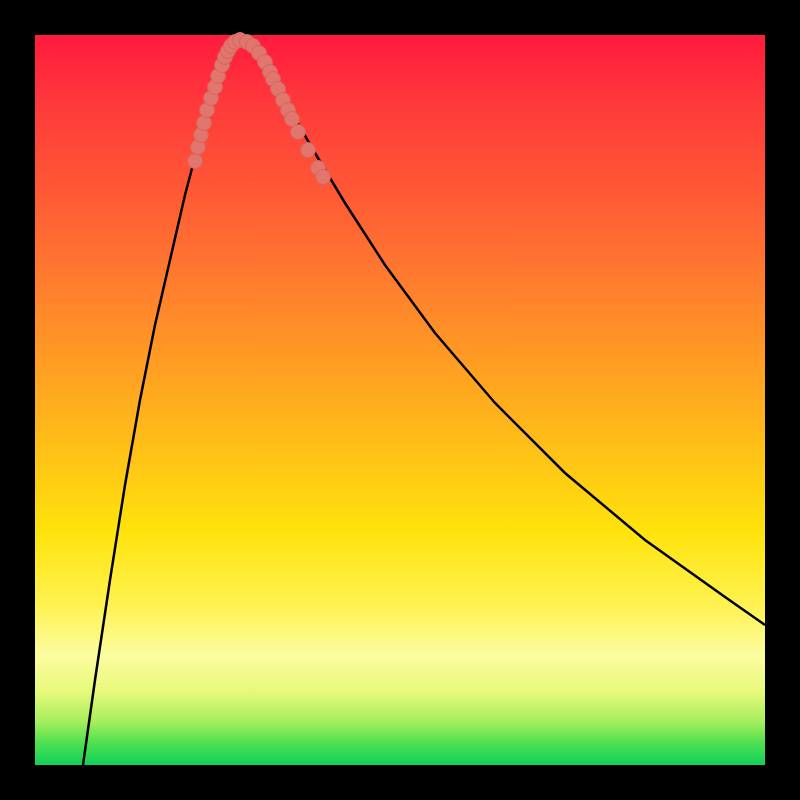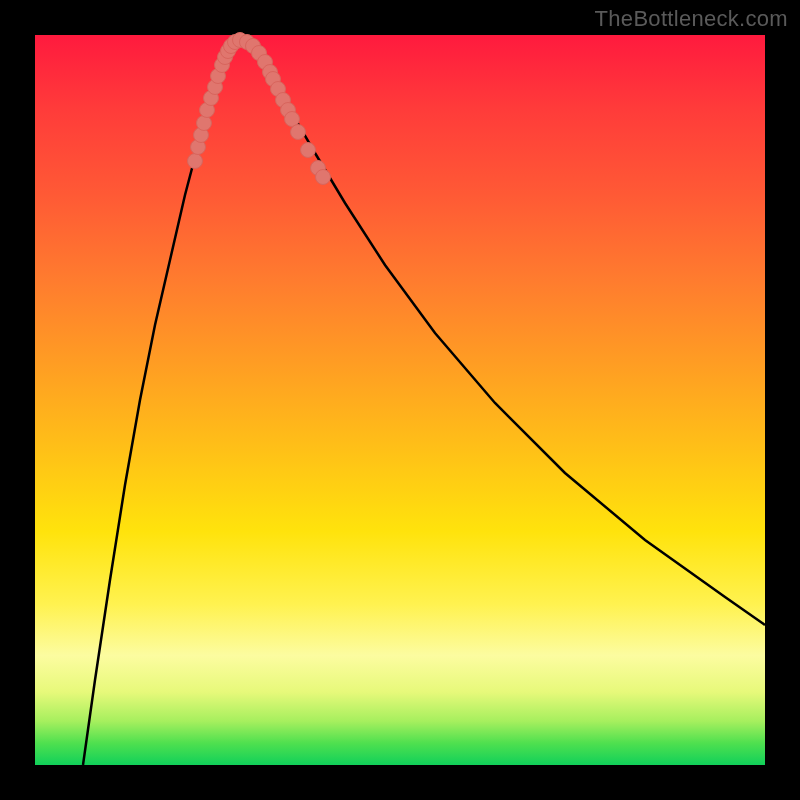--- a/index.html
+++ b/index.html
@@ -57,21 +57,20 @@
     top: 0;
     width: 730px;
     height: 730px;
     overflow: visible;
   }
 </style>
 </head>
 <body>
 
 <div class="frame">
-  <div class="watermark">TheBottleneck.com</div>
   <div class="plot-area">
     <svg class="curve" viewBox="0 0 730 730" preserveAspectRatio="none">
       <path id="curve-left" fill="none" stroke-width="2.5" d="M48.0 730.0 L60.0 645.0 L75.0 545.0 L90.0 450.0 L105.0 365.0 L120.0 290.0 L135.0 225.0 L150.0 160.0 L160.0 122.0 L170.0 85.0 L178.0 58.0 L185.0 38.0 L190.0 26.0 L194.0 18.0 L198.0 12.0 L202.0 8.0 L207.0 5.0" stroke="#000000"></path>
       <path id="curve-right" fill="none" stroke-width="2.5" d="M207.0 5.0 L215.0 12.0 L225.0 24.0 L240.0 48.0 L258.0 80.0 L280.0 118.0 L310.0 168.0 L350.0 230.0 L400.0 298.0 L460.0 368.0 L530.0 438.0 L610.0 505.0 L690.0 562.0 L730.0 590.0" stroke="#000000"></path>
       <g id="markers">
           <circle cx="160" cy="126" r="7.5" fill="#e0766e" stroke="#d8655d" stroke-width="1"></circle>
           <circle cx="163" cy="112" r="7.5" fill="#e0766e" stroke="#d8655d" stroke-width="1"></circle>
           <circle cx="166" cy="100" r="7.5" fill="#e0766e" stroke="#d8655d" stroke-width="1"></circle>
           <circle cx="169" cy="88" r="7.5" fill="#e0766e" stroke="#d8655d" stroke-width="1"></circle>
           <circle cx="172" cy="75" r="7.5" fill="#e0766e" stroke="#d8655d" stroke-width="1"></circle>

